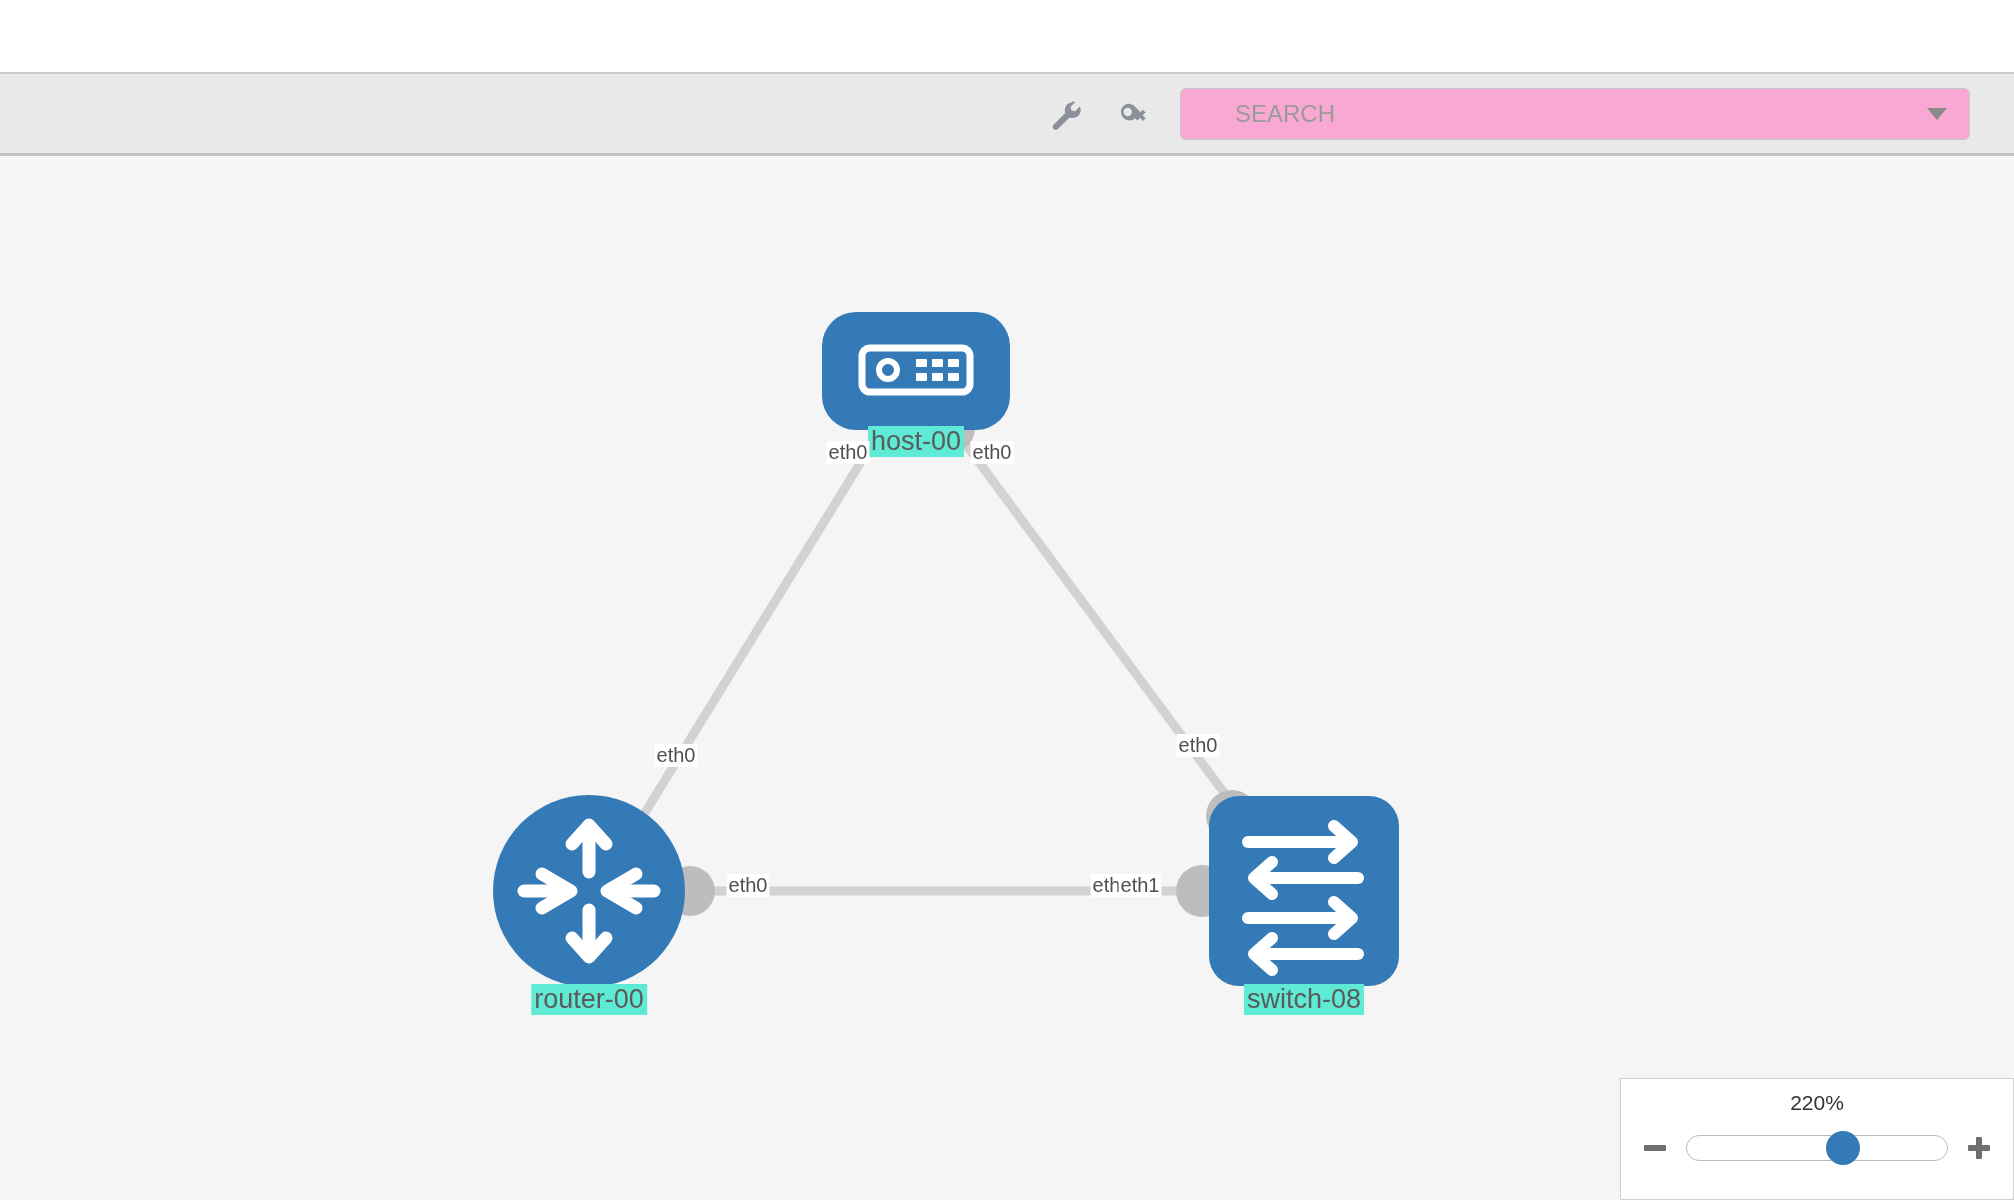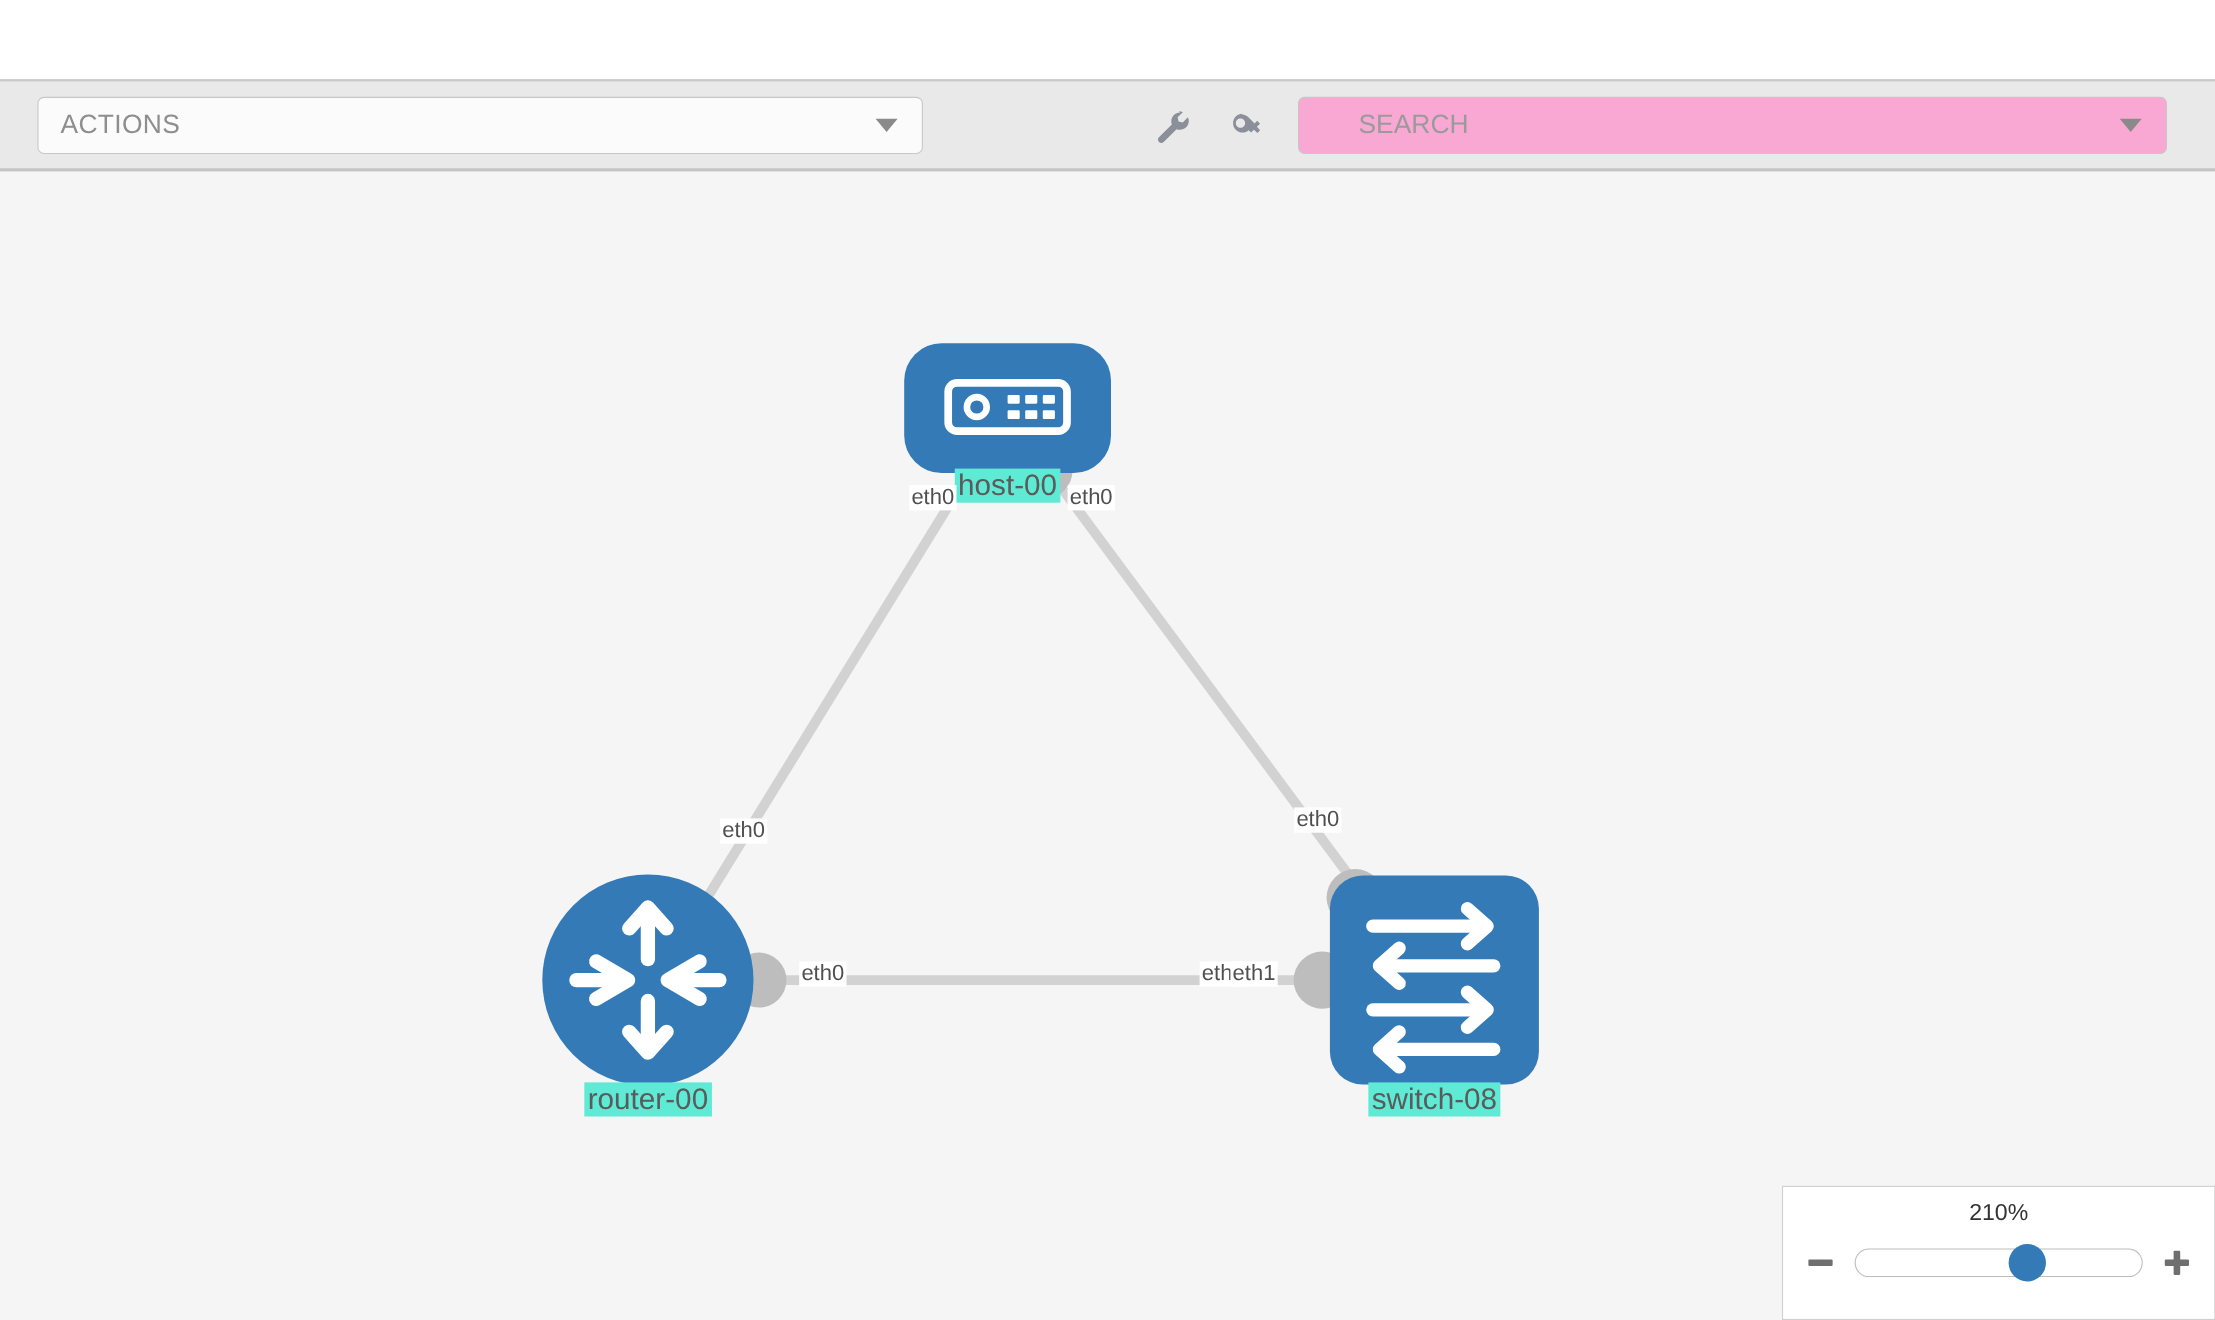--- a/index.html
+++ b/index.html
@@ -251,24 +251,20 @@
   }
 </style>
 </head>
 <body>
 
 <div id="app">
 
 
   <div class="toolbar">
 
-    <div class="actions-select">
-      <span class="actions-label">ACTIONS</span>
-      <span class="caret"></span>
-    </div>
 
     <div class="icon-btn icon-wrench">
       <svg width="36" height="36" viewBox="0 0 36 36" aria-hidden="true">
         <path d="M24.8 4.2c-4.4 0-8 3.6-8 8 0 1 0.2 2 0.5 2.9L5.6 26.8c-1.2 1.2-1.2 3.1 0 4.3 1.2 1.2 3.1 1.2 4.3 0L21.6 19.4c0.9 0.4 2 0.6 3.1 0.6 4.4 0 8-3.6 8-8 0-1.2-0.3-2.4-0.8-3.4l-4.7 4.7-3.8-0.8-0.8-3.8 4.7-4.7c-1-0.5-2.1-0.8-3.5-0.8z" fill="#8a8f99"></path>
       </svg>
     </div>
 
     <div class="icon-btn icon-key">
       <svg width="36" height="36" viewBox="0 0 36 36" aria-hidden="true">
         <g fill="#8a8f99">
@@ -349,21 +345,21 @@
 
     <div class="edge-label" style="left:848px; top:285px;">eth0</div>
     <div class="edge-label" style="left:992px; top:285px;">eth0</div>
     <div class="edge-label" style="left:676px; top:588px;">eth0</div>
     <div class="edge-label" style="left:1198px; top:578px;">eth0</div>
     <div class="edge-label" style="left:748px; top:718px;">eth0</div>
     <div class="edge-label" style="left:1112px; top:718px;">eth0</div>
     <div class="edge-label" style="left:1140px; top:718px;">eth1</div>
 
     <div class="zoom-panel" style="left:1620px; top:922px;">
-      <div class="zoom-value">210%</div>
+      <div class="zoom-value">220%</div>
       <div class="zoom-row">
         <div class="zoom-minus"></div>
         <div class="zoom-track">
           <div class="zoom-thumb" style="left: 60%;"></div>
         </div>
         <div class="zoom-plus"></div>
       </div>
     </div>
 
   </div>

